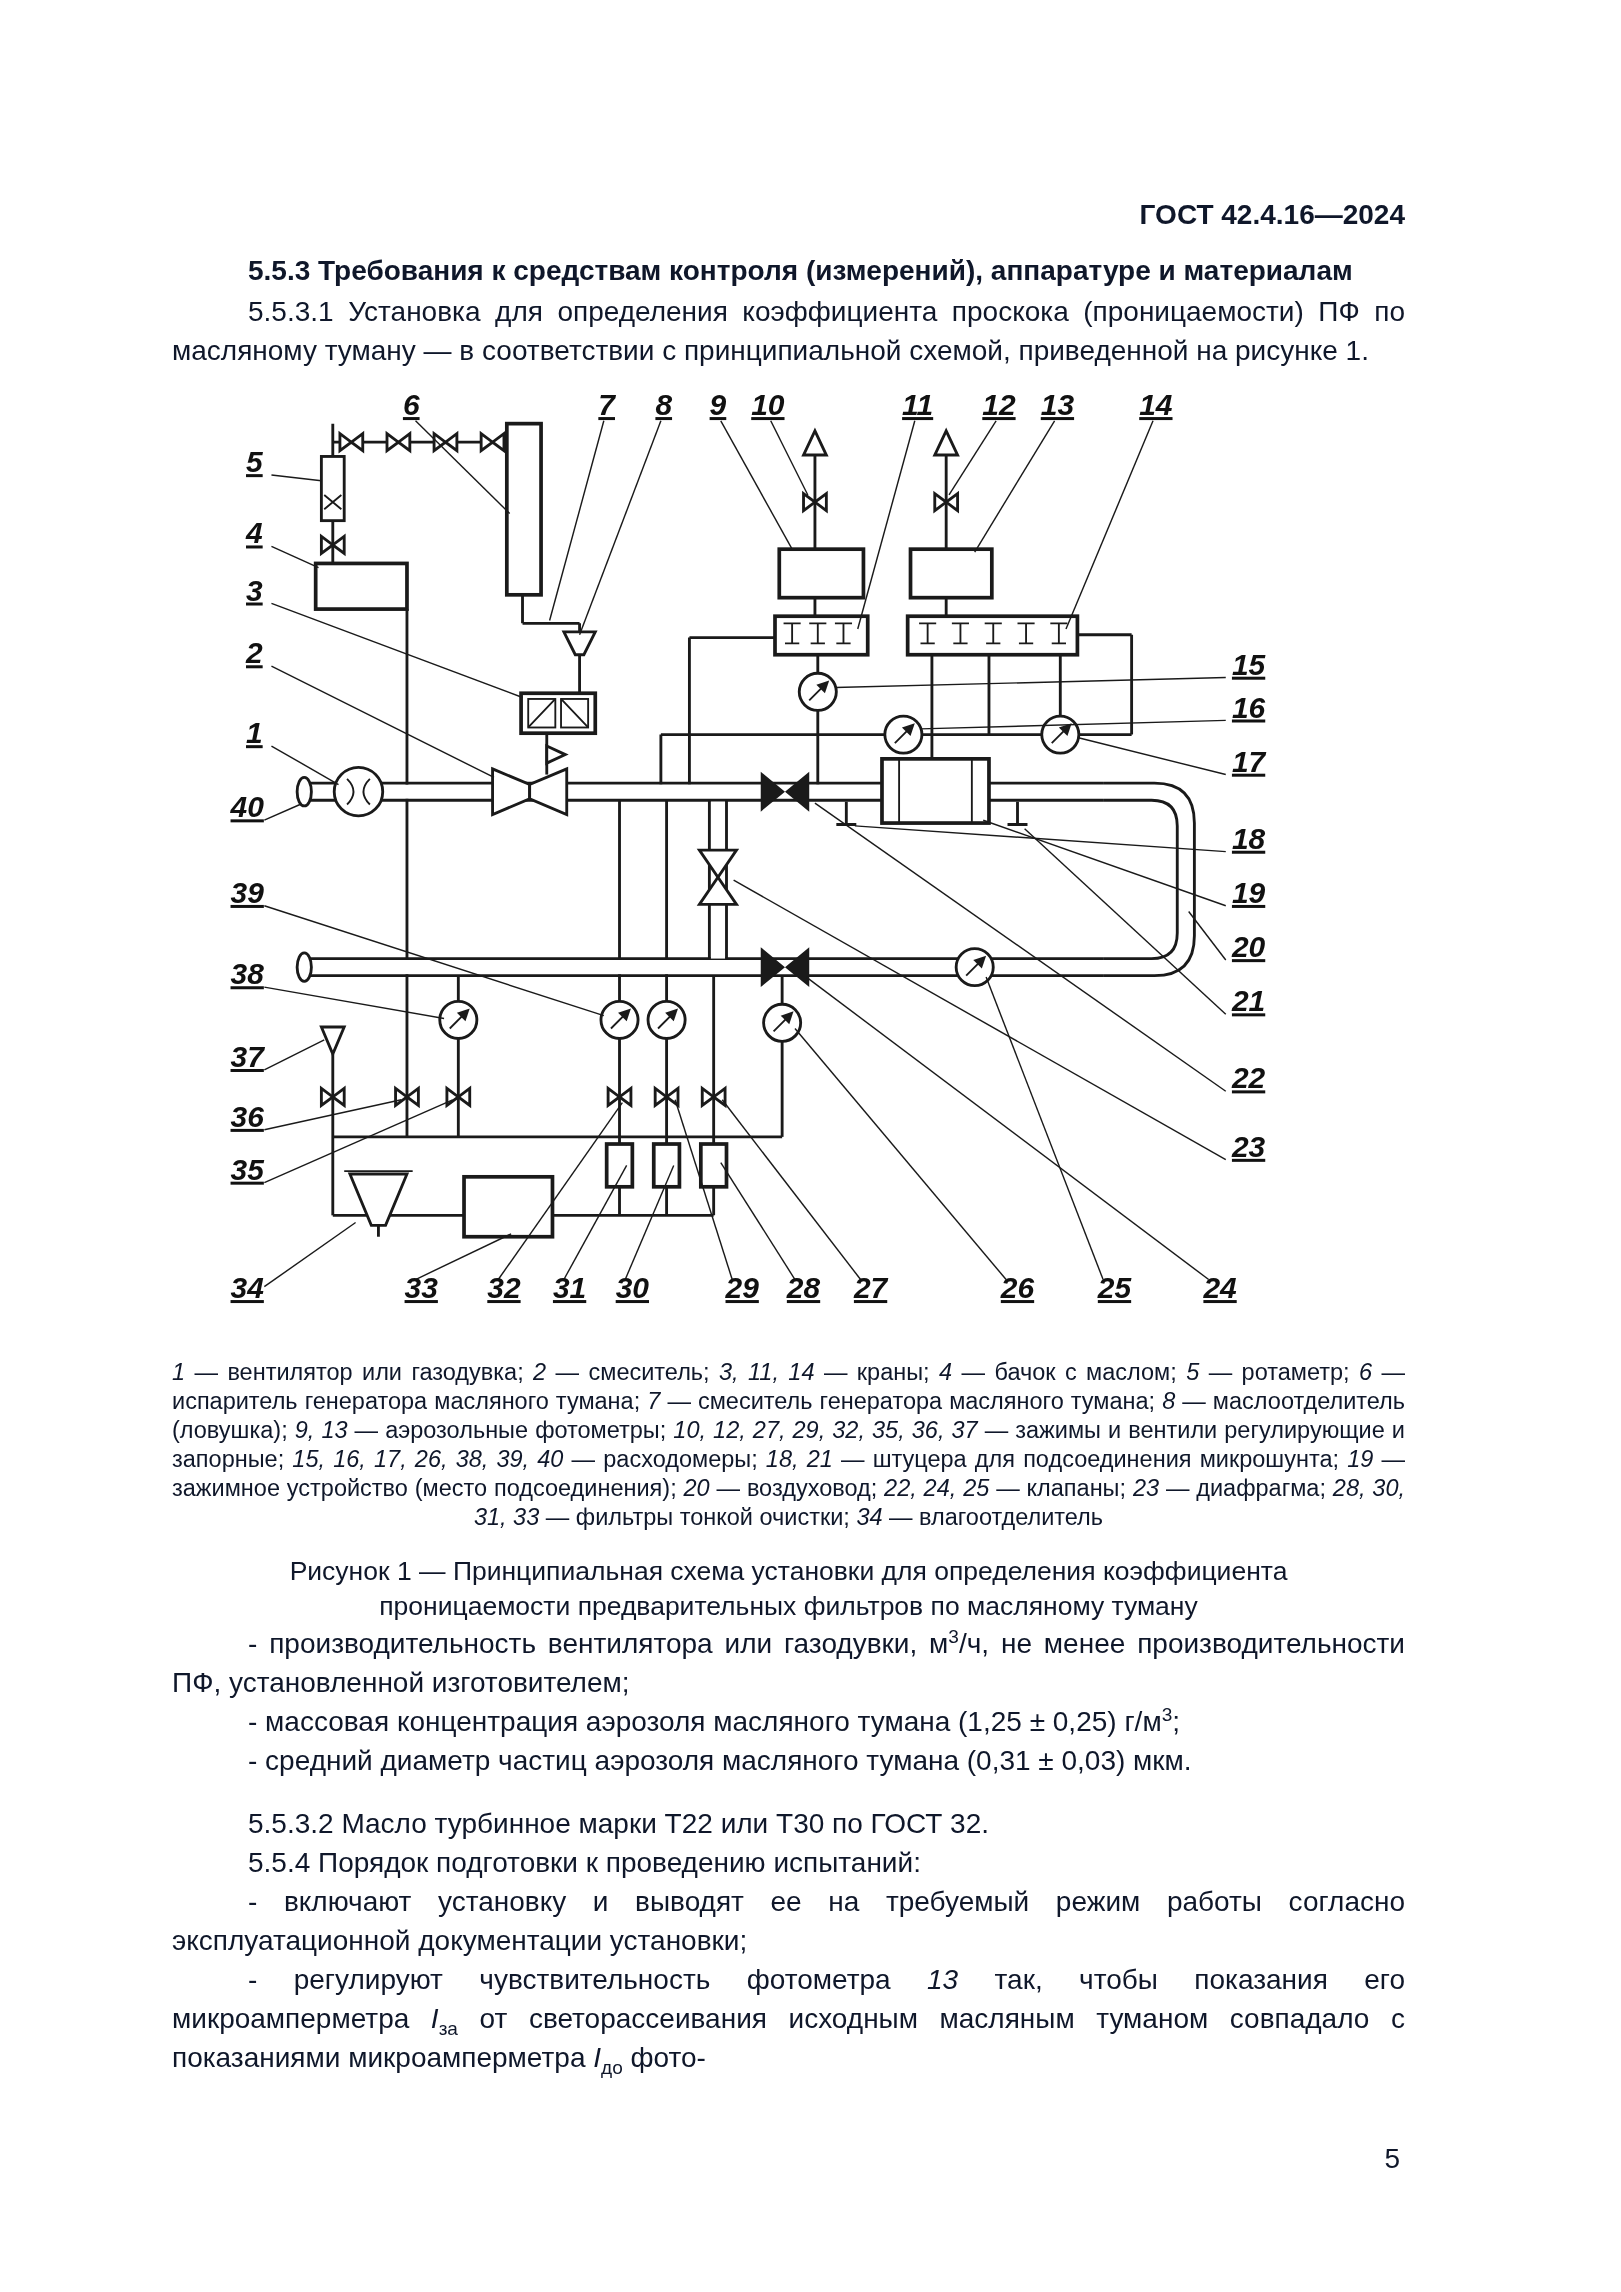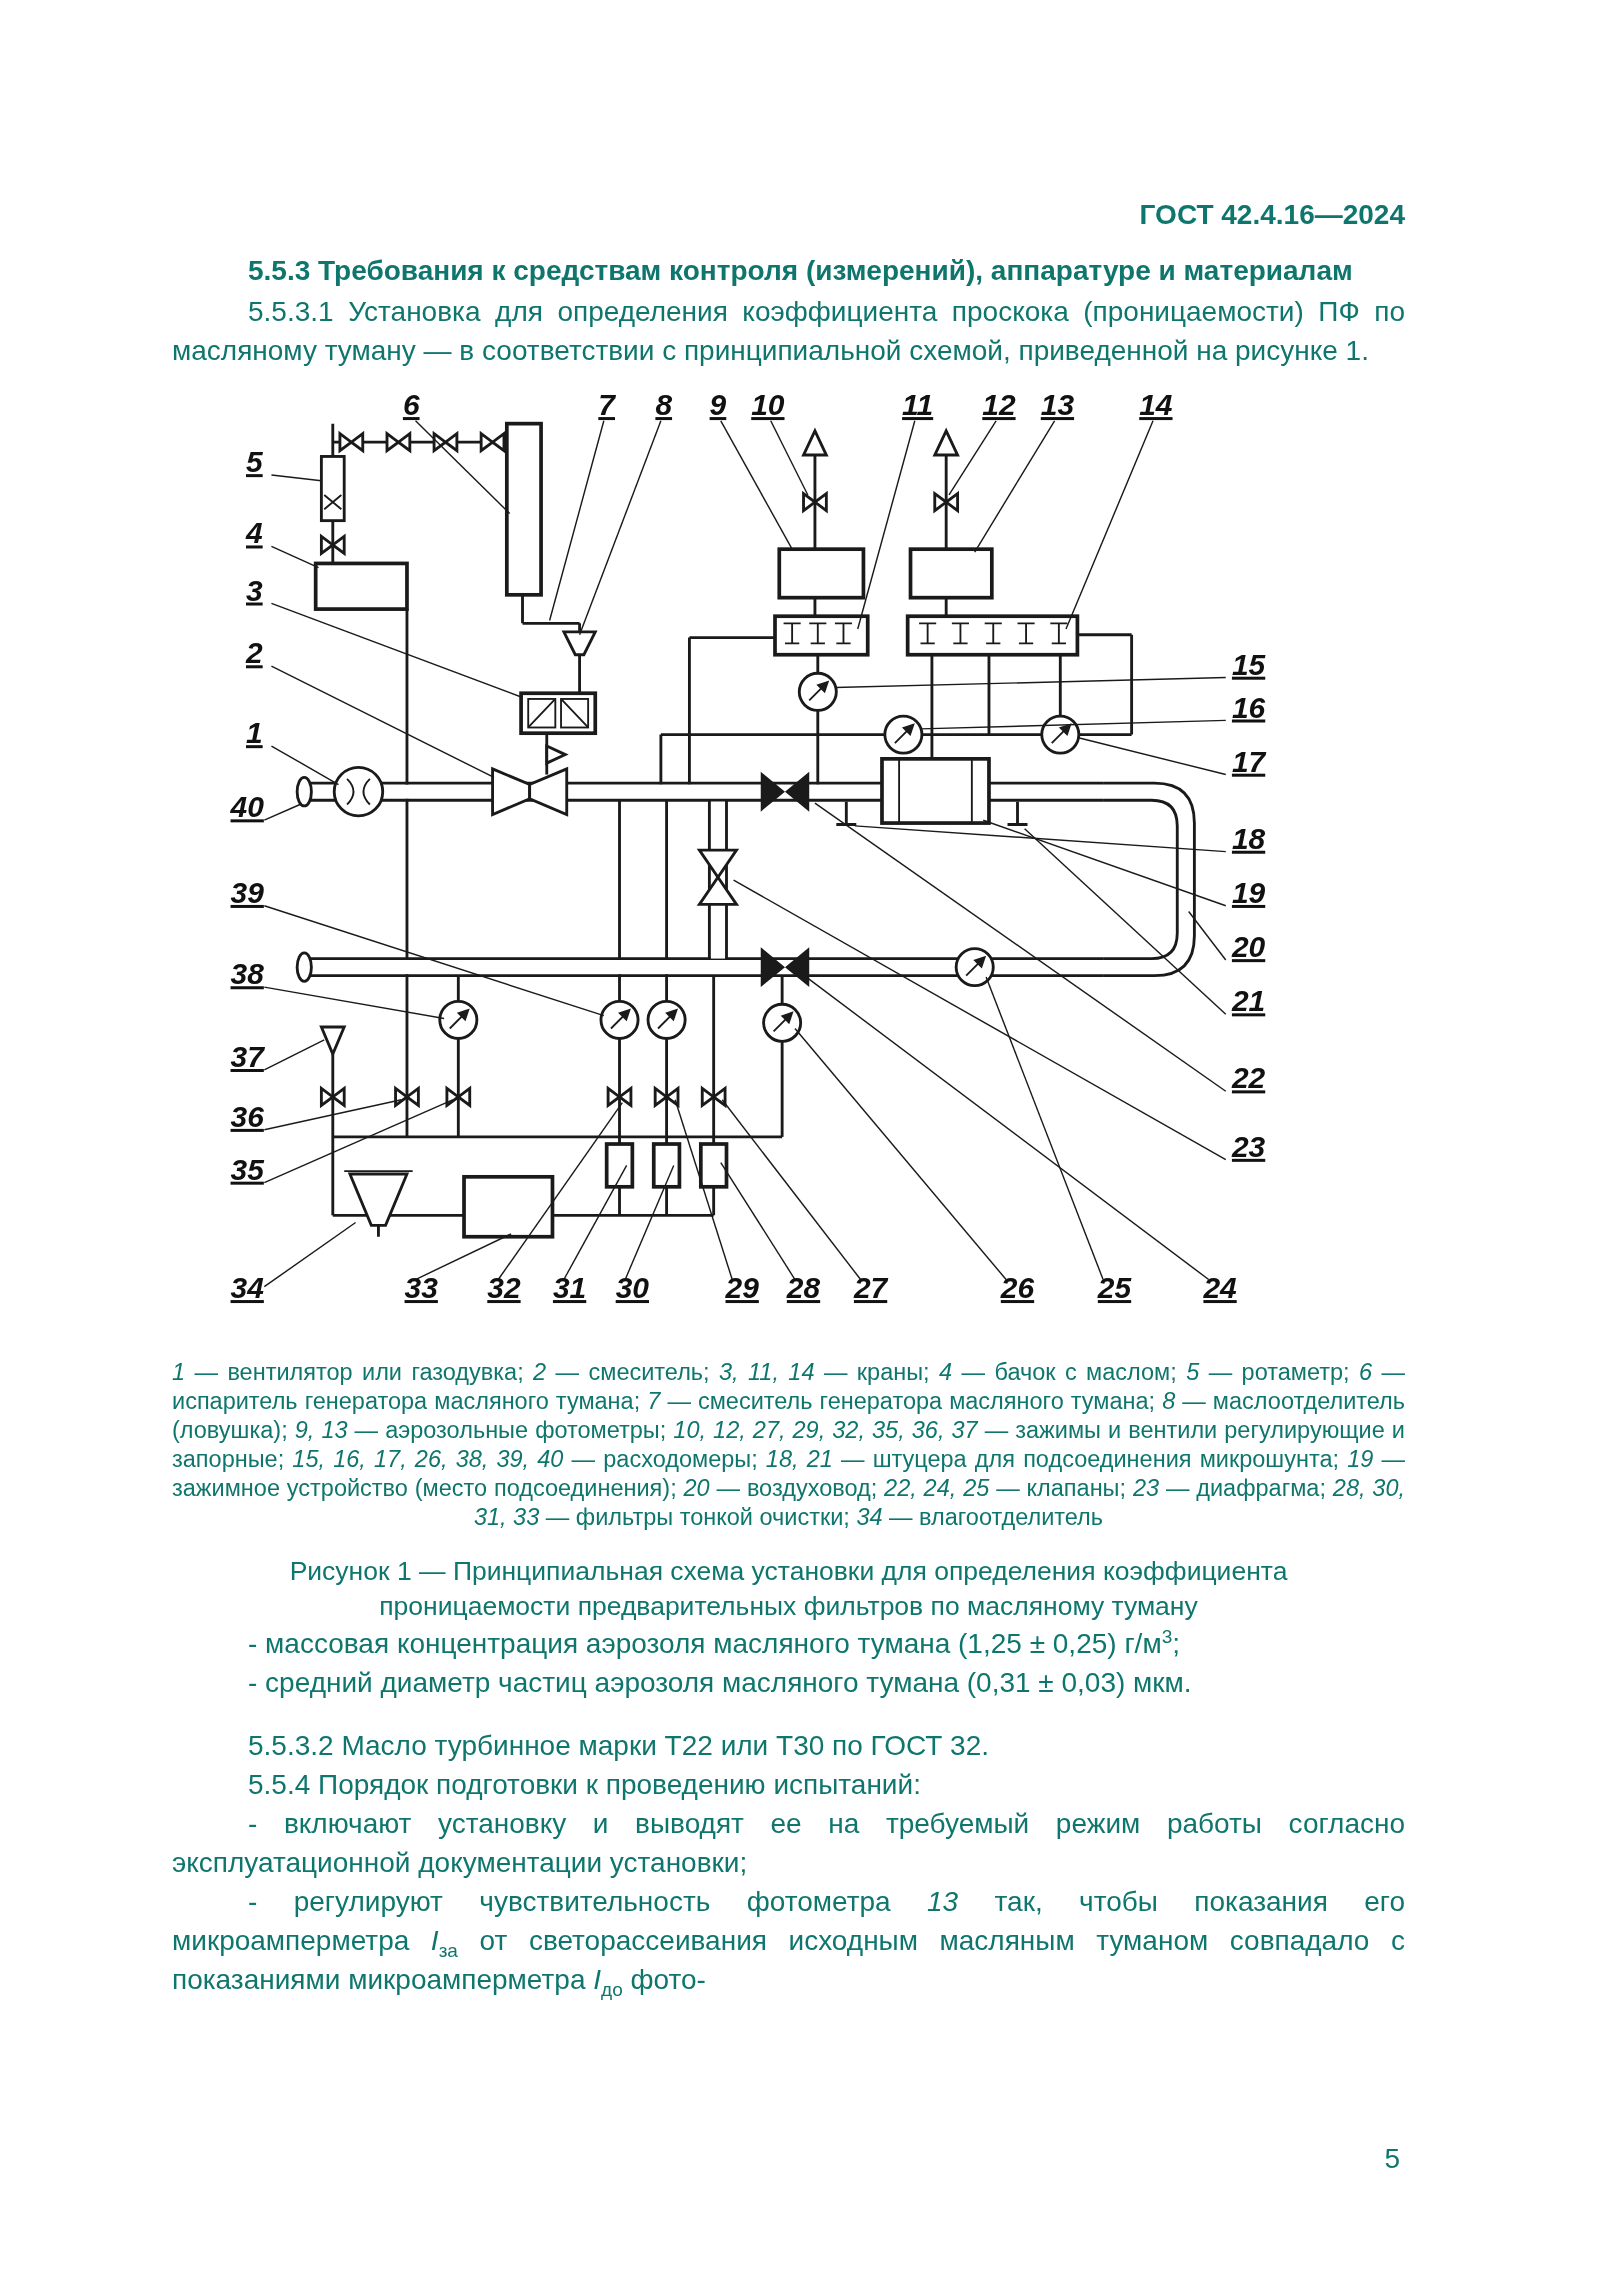--- a/index.html
+++ b/index.html
@@ -1,21 +1,21 @@
 <!DOCTYPE html>
 <html><head>
 <meta charset="utf-8">
 <style>
   html,body { margin:0; padding:0; background:#e8e8e8; }
   .page {
     position:relative;
     width:1621px; height:2293px;
     background:#ffffff;
     font-family:"Liberation Sans", sans-serif;
-    color:#0f766e;
+    color:#0f172a;
     box-sizing:border-box;
     padding:201px 216px 0 172px;
     overflow:hidden;
   }
   .running-header {
     text-align:right;
     font-weight:bold;
     font-size:28px;
     line-height:28px;
     margin:0;
@@ -362,20 +362,21 @@
         <text class="co" x="40" y="308">40</text>
       </g>
     </svg>
   </div>
 
   <p class="legend"><i>1</i> — вентилятор или газодувка; <i>2</i> — смеситель; <i>3, 11, 14</i> — краны; <i>4</i> — бачок с маслом; <i>5</i> — ротаметр; <i>6</i> — испаритель генератора масляного тумана; <i>7</i> — смеситель генератора масляного тумана; <i>8</i> — маслоотделитель (ловушка); <i>9, 13</i> — аэрозольные фотометры; <i>10, 12, 27, 29, 32, 35, 36, 37</i> — зажимы и вентили регулирующие и запорные; <i>15, 16, 17, 26, 38, 39, 40</i> — расходомеры; <i>18, 21</i> — штуцера для подсоединения микрошунта; <i>19</i> — зажимное устройство (место подсоединения); <i>20</i> — воздуховод; <i>22, 24, 25</i> — клапаны; <i>23</i> — диафрагма; <i>28, 30, 31, 33</i> — фильтры тонкой очистки; <i>34</i> — влагоотделитель</p>
 
   <p class="fig-caption">Рисунок 1 — Принципиальная схема установки для определения коэффициента проницаемости предварительных фильтров по масляному туману</p>
 
 
+  <p class="body-p no-mt"><span>- производительность вентилятора или газодувки, м</span><sup>3</sup><span>/ч, не менее производительности ПФ, установленной изготовителем;</span></p>
 
   <p class="body-p no-mt"><span>- массовая концентрация аэрозоля масляного тумана (1,25 ± 0,25) г/м</span><sup>3</sup><span>;</span></p>
 
   <p class="body-p no-mt">- средний диаметр частиц аэрозоля масляного тумана (0,31 ± 0,03) мкм.</p>
 
 
   <p class="body-p s-p">5.5.3.2 Масло турбинное марки Т22 или Т30 по ГОСТ 32.</p>
 
   <p class="body-p no-mt">5.5.4 Порядок подготовки к проведению испытаний:</p>
 

